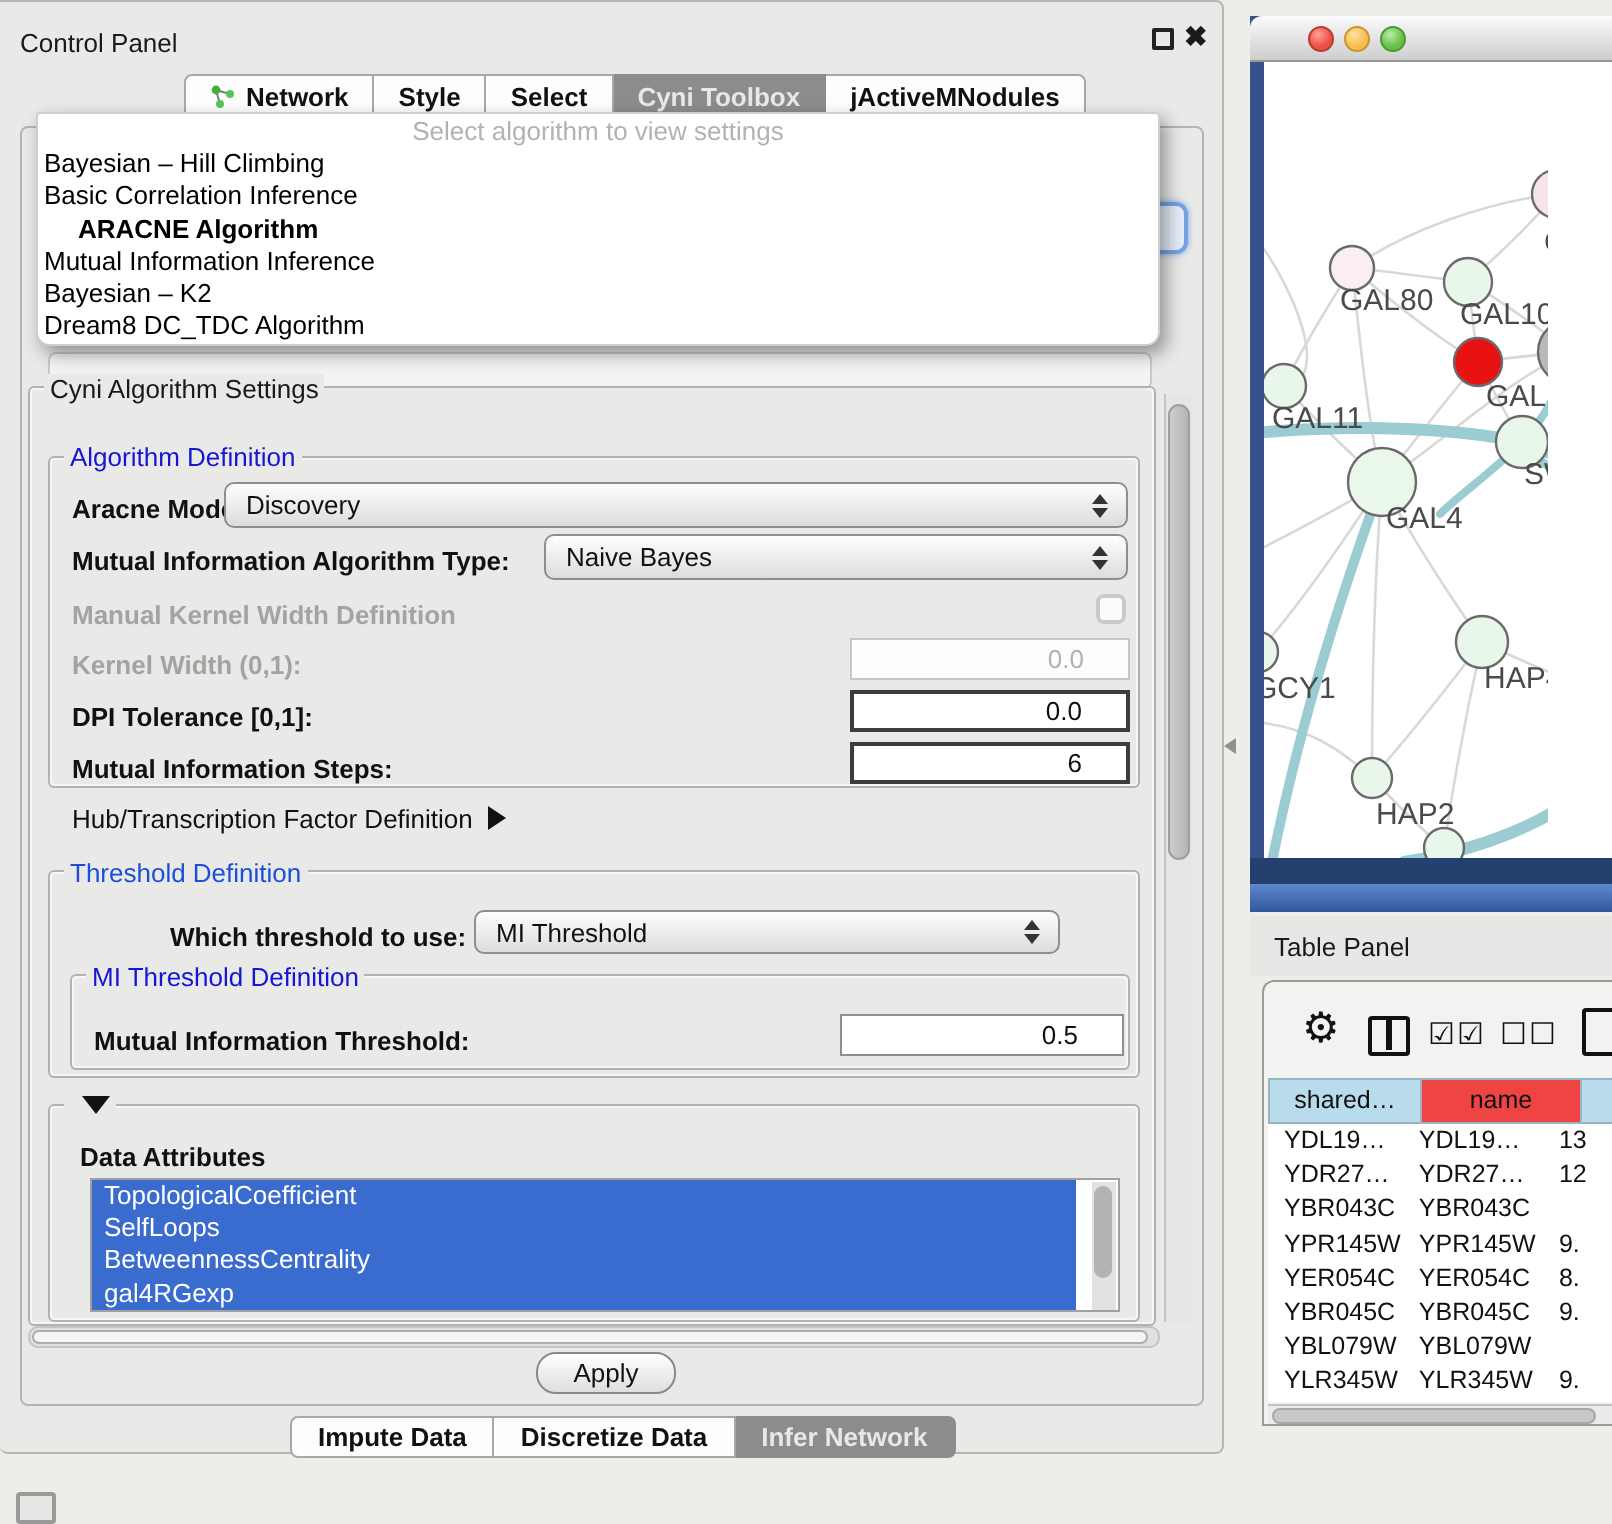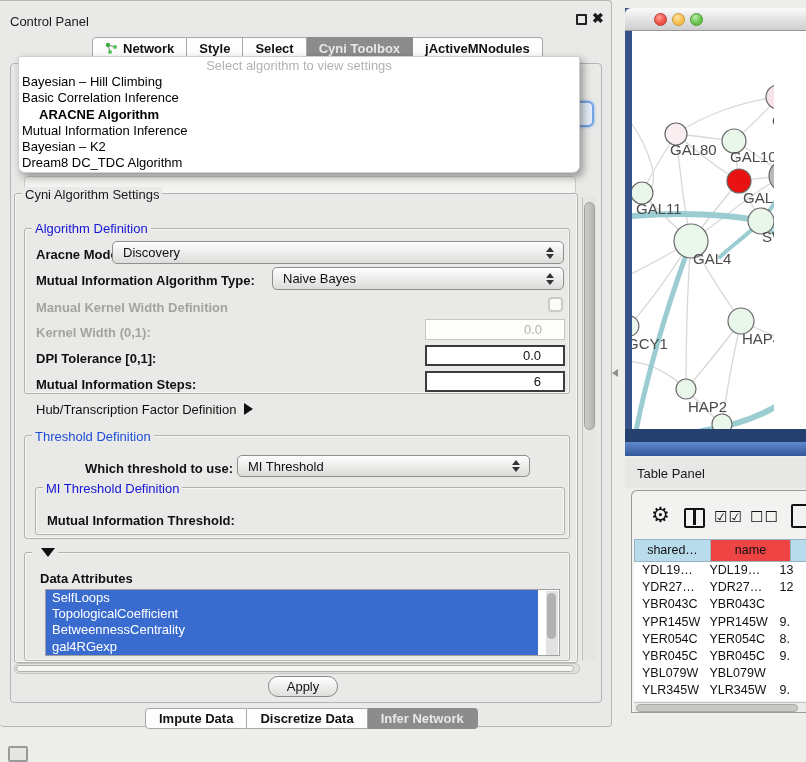--- a/index.html
+++ b/index.html
@@ -188,31 +188,32 @@
 
   <div class="abs lbl b" style="left:85px; top:460px;">Which threshold to use:</div>
   <div class="abs combo" style="left:237px; top:454px; width:293px; height:22px;">
     <span>MI Threshold</span>
     <span class="spin"></span>
   </div>
 
   <div class="abs group" style="left:35px; top:486px; width:530px; height:48px;"></div>
   <div class="legend leg-blue" style="left:43px; top:480px;">MI Threshold Definition</div>
   <div class="abs lbl b" style="left:47px; top:512px;">Mutual Information Threshold:</div>
+  <div class="abs field f-norm" style="left:420px; top:506px; width:142px; height:21px;">0.5</div>
 
   <div class="abs group" style="left:24px; top:551px; width:546px; height:109px;"></div>
   <div class="legend" style="left:32px; top:545px; color:#1a1a1a;">
     <span class="tri-down"></span>
   </div>
   <div class="abs lbl b" style="left:40px; top:570px;">Data Attributes</div>
 
   <div class="abs srclist">
     <div id="sources-list">
+        <div class="src-item">TopologicalCoefficient</div>
         <div class="src-item">SelfLoops</div>
-        <div class="src-item">TopologicalCoefficient</div>
         <div class="src-item">BetweennessCentrality</div>
         <div class="src-item">gal4RGexp</div>
       </div>
     <div class="src-vscroll">
         <div class="src-thumb"></div>
       </div>
   </div>
 
   <div class="abs vscroll">
       <div class="vthumb"></div>

